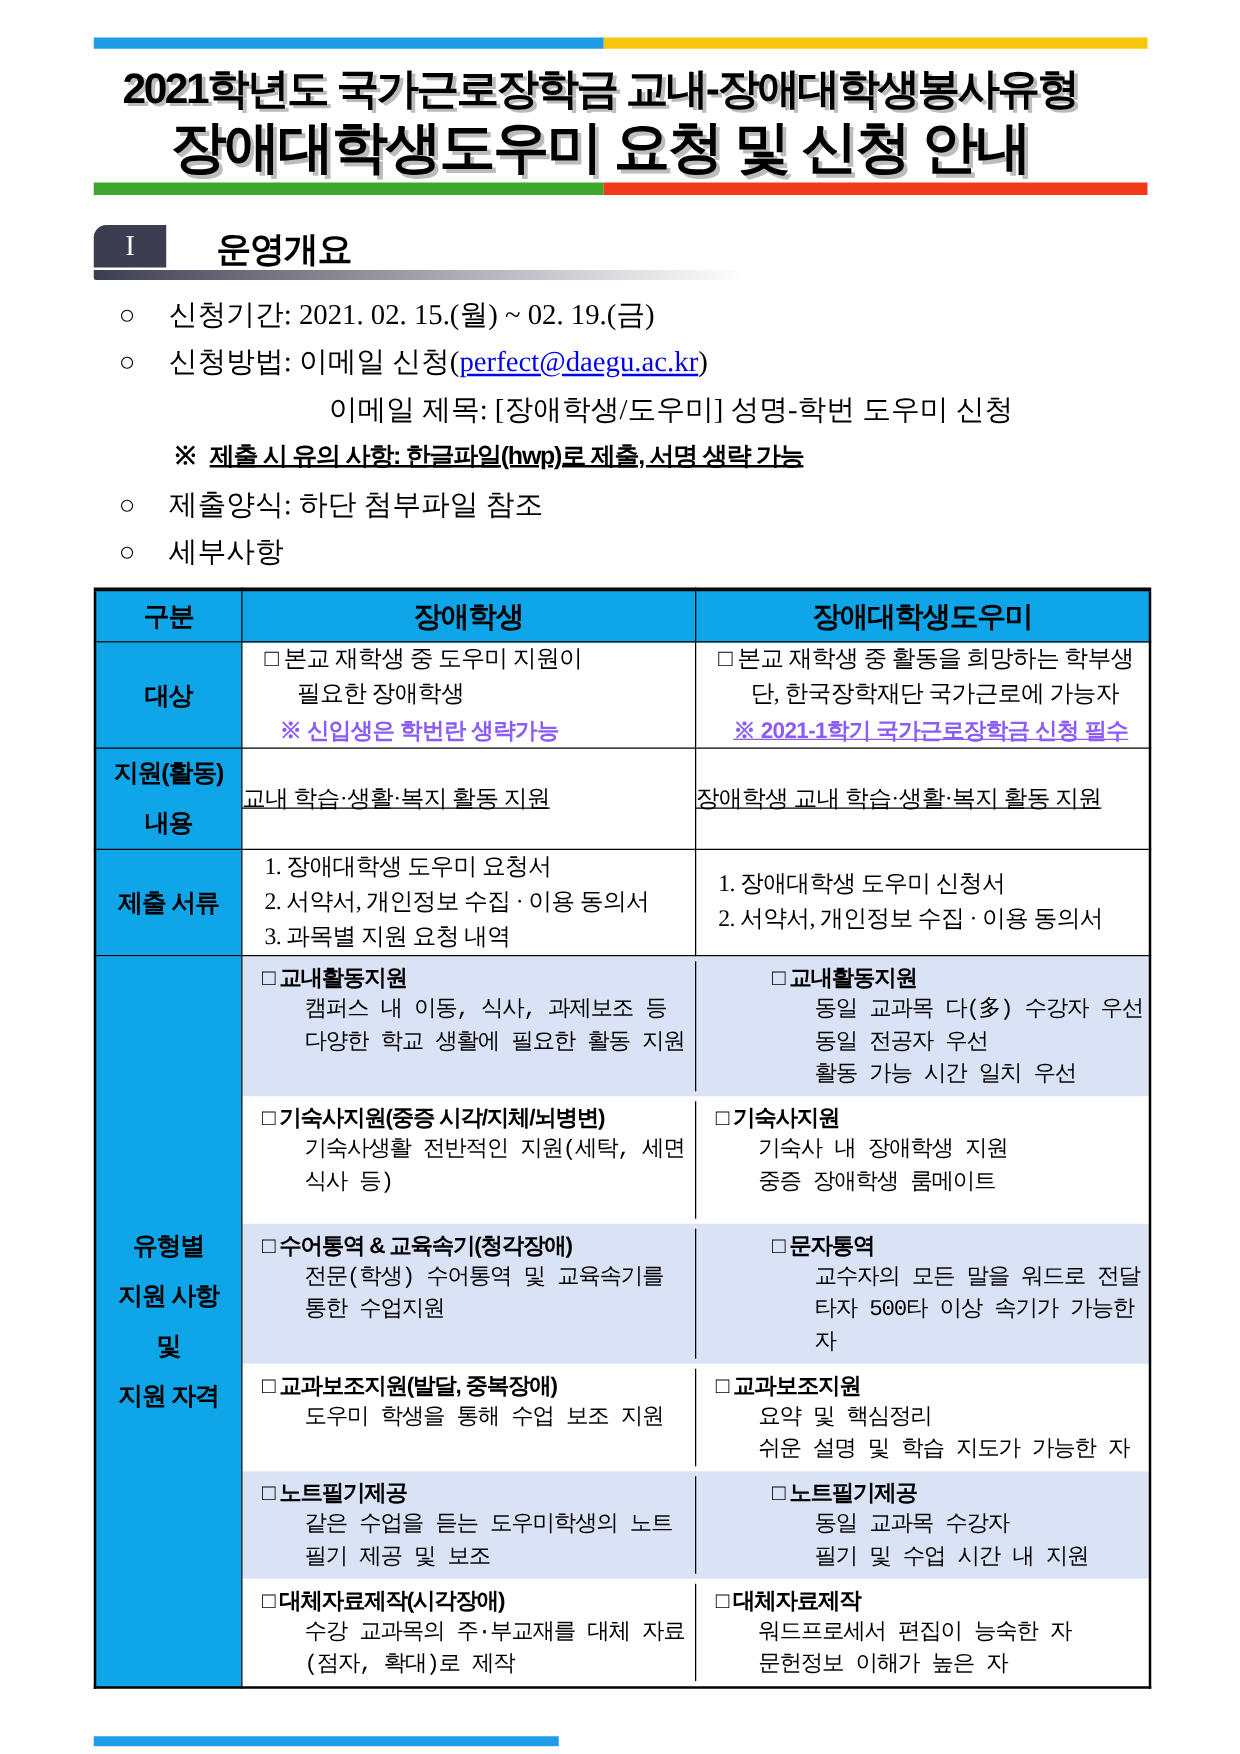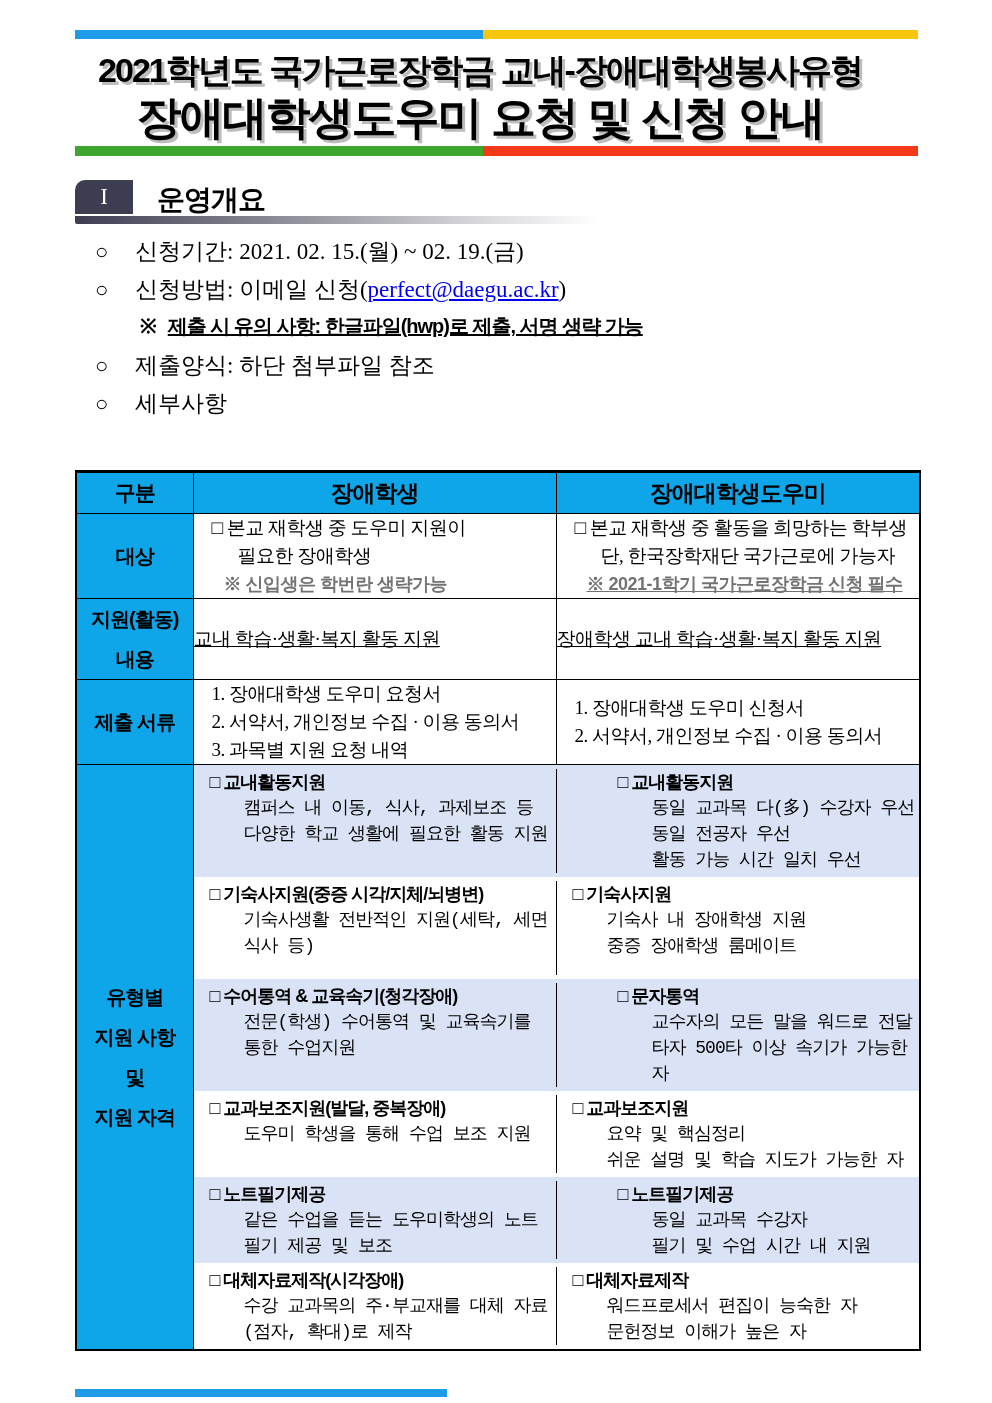--- a/index.html
+++ b/index.html
@@ -22,21 +22,21 @@
   .title { position:absolute; left:0; width:100%; text-align:center;
     font-family:"Liberation Sans", sans-serif; font-weight:bold;
     letter-spacing:-2px; text-shadow:3px 3px 0 #bcbcbc; }
   .title1 { top:48px;  font-size:34px; }
   .title2 { top:88px;  font-size:45px; }
 
   
   .sec-num { position:absolute; left:75px; top:180px; width:58px; height:34px;
     background:#3d3d52; color:#fff; font-family:"Liberation Serif", serif;
     font-size:23px; text-align:center; line-height:34px; border-radius:10px 0 0 0; }
-  .sec-title { position:absolute; left:157px; top:181px;
+  .sec-title { position:absolute; left:173px; top:181px;
     font-family:Liberation Serif, serif; font-weight:bold; font-size:28px; letter-spacing:-1px; }
   .sec-underline { position:absolute; left:75px; top:216px; width:522px; height:8px;
     background:linear-gradient(to right, #3d3d52 0%, #84848f 35%, #dcdce0 80%, #ffffff 100%);
     border-radius:0 0 6px 2px; }
 
   
   .overview { position:absolute; left:95px; top:236px; width:830px; font-size:23px; }
   .ov-row { display:flex; align-items:baseline; height:38px; }
   .ov-bullet { width:40px; font-size:22px; }
   .ov-indent1 { padding-left:168px; }
@@ -57,21 +57,21 @@
   table.info th { background:#0ea5e9; font-family:"Liberation Sans", sans-serif;
     font-weight:bold; letter-spacing:-1px;text-align:center; }
   tr.thead th { height:42px; font-family:"Liberation Serif", serif; }
   tr.thead th.h1 { font-size:21px; }
   tr.thead th.h2, tr.thead th.h3 { font-size:23px; }
   th.rowlabel { font-size:20px; }
   td.cell { vertical-align:top; padding-top:6px; }
   .ln { line-height:28px; padding-left:18px; letter-spacing:-0.5px; }
   .ind1 { padding-left:44px; }
   .ind2 { padding-left:30px; }
-  .red  { color:#737373; font-weight:bold; font-family:"Liberation Sans", sans-serif; font-size:18px; }
+  .red  { color:#8b5cf6; font-weight:bold; font-family:"Liberation Sans", sans-serif; font-size:18px; }
   .red-ul { text-decoration:underline; }
   tr.r-target  td { height:80px; }
   tr.r-support td { height:60px; }
   tr.r-docs    td { height:78px; }
   td.single { vertical-align:middle; padding:0 0 0 24px; letter-spacing:-0.5px;text-decoration:underline; }
   .prewrap { white-space:pre-line; line-height:40px; }
 
   
   td.big-cell { padding:0; vertical-align:top; }
   .block { display:flex; padding:4px 0 4px 0; }
@@ -110,20 +110,23 @@
 
   <div class="overview">
     <div class="ov-row">
       <span class="ov-bullet">○</span>
       <span>신청기간: 2021. 02. 15.(월) ~ 02. 19.(금)</span>
     </div>
     <div class="ov-row">
       <span class="ov-bullet">○</span>
       <span><span>신청방법: 이메일 신청(</span><a class="email" href="#">perfect@daegu.ac.kr</a><span>)</span></span>
     </div>
+    <div class="ov-row">
+      <span class="ov-indent1">이메일 제목: [장애학생/도우미] 성명-학번 도우미 신청</span>
+    </div>
     <div class="ov-row ov-note">
       <span class="mark">※</span>
       <span class="ul">제출 시 유의 사항: 한글파일(hwp)로 제출, 서명 생략 가능</span>
     </div>
     <div class="ov-row">
       <span class="ov-bullet">○</span>
       <span>제출양식: 하단 첨부파일 참조</span>
     </div>
     <div class="ov-row">
       <span class="ov-bullet">○</span>

